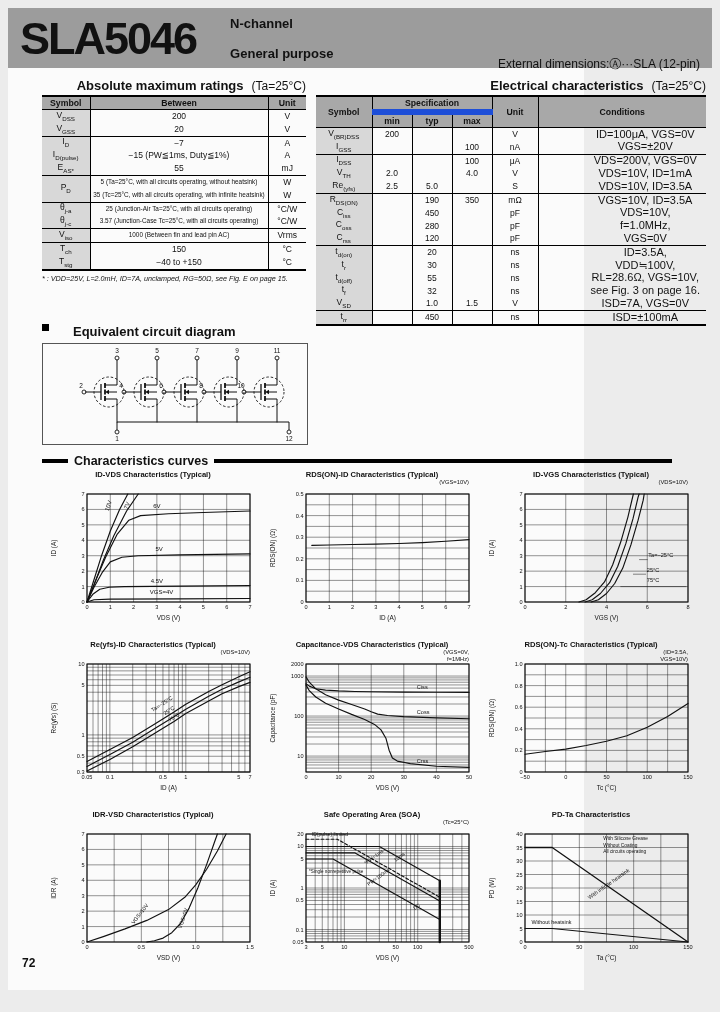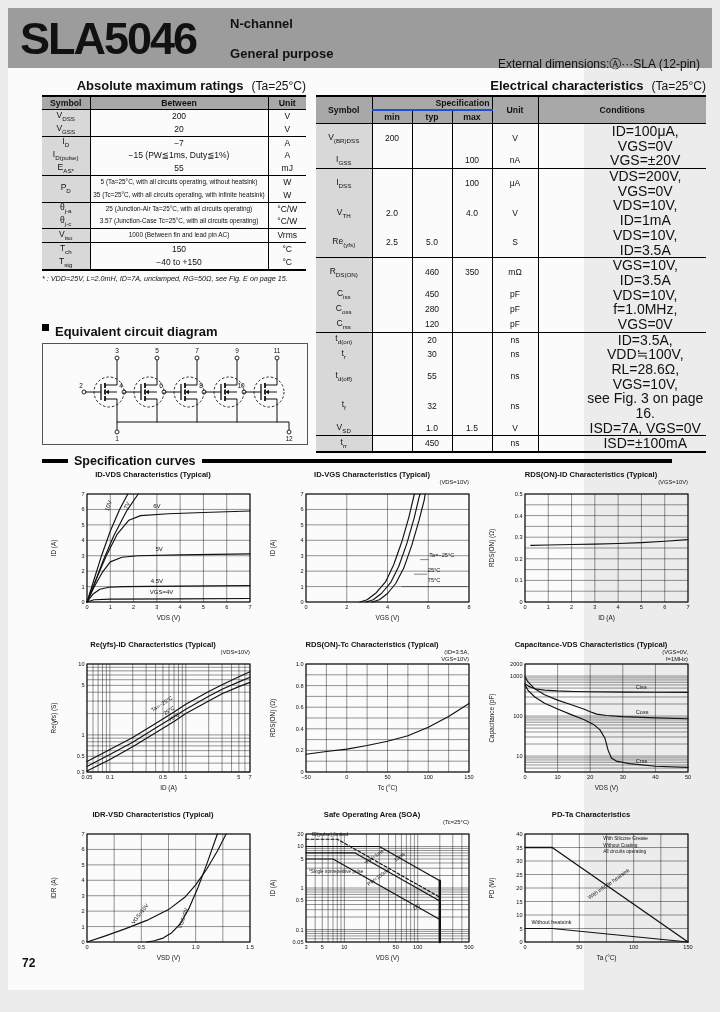--- a/index.html
+++ b/index.html
@@ -10,31 +10,31 @@
   .subtitles{margin-left:34px;font-weight:bold;font-size:13px;display:flex;flex-direction:column;gap:15px;}
   .dims{position:absolute;right:12px;top:48px;font-size:12px;font-weight:normal;}
   .tables{position:absolute;left:34px;top:70px;display:flex;gap:10px;}
   .amr-block{width:264px;}
   .ec-block{width:390px;}
   .tbl-title{display:flex;justify-content:flex-end;align-items:baseline;margin-bottom:2px;}
   .tbl-title .t{font-size:13px;font-weight:bold;}
   .temp{font-size:12px;padding-left:8px;}
   table.dtable{border-collapse:collapse;table-layout:fixed;width:100%;border-top:2px solid #000;border-bottom:2px solid #000;}
   .dtable th{background:#a8a8a8;font-weight:bold;border-bottom:1.5px solid #000;padding:1px 2px;font-size:8.7px;}
-  .dtable th.spec{border-bottom:2px solid #1d4ed8;text-align:right;}
+  .dtable th.spec{border-bottom:6px solid #1d4ed8;}
   .dtable td{padding:0 2px;height:12.8px;text-align:center;line-height:1.05;font-size:8.5px;}
   .dtable td.sym{background:#d8d8d8;}
   .dtable td.sm{font-size:6.4px;}
-  .dtable td.cond{font-size:14px;padding-left:48px;}
+  .dtable td.cond{font-size:11px;padding-left:48px;}
   .dtable sub, .dtable th sub{font-size:6.2px;}
   .dtable .bl{border-left:1px solid #000;}
   .dtable tbody{border-bottom:1.3px solid #000;}
   .footnote{font-size:7.2px;margin-top:3px;font-style:italic;}
   .circuit-sec{position:absolute;left:34px;top:316px;width:266px;}
-  .sec-title{font-size:13px;font-weight:bold;display:flex;gap:6px;}
+  .sec-title{font-size:13px;font-weight:bold;display:flex;gap:24px;}
   .sq{width:7px;height:7px;background:#000;display:inline-block;}
   .circuit-box{margin-top:4px;width:264px;height:100px;border:1px solid #555;background:#fbfbfb;}
   .curves-band{position:absolute;left:34px;top:446px;width:630px;display:flex;align-items:center;gap:6px;}
   .bar{background:#000;height:4px;display:inline-block;}
   .bar.s{width:26px;}
   .bar.l{flex:1;}
   .cc-label{font-size:12.5px;font-weight:bold;white-space:nowrap;}
   .charts{position:absolute;left:36px;top:460px;width:656px;display:grid;grid-template-columns:repeat(3,1fr);grid-auto-rows:170px;justify-items:center;}
   .chart svg{display:block;}
   .pagenum{position:absolute;left:14px;top:948px;font-size:12px;font-weight:bold;}
@@ -215,21 +215,21 @@
               <td class="bl">5.0</td>
               <td class="bl"></td>
               <td class="bl">S</td>
               <td class="bl cond">VDS=10V, ID=3.5A</td>
             </tr>
           </tbody>
           <tbody>
             <tr>
               <td class="sym">R<sub>DS(ON)</sub></td>
               <td class="bl"></td>
-              <td class="bl">460</td>
+              <td class="bl">190</td>
               <td class="bl">350</td>
               <td class="bl">mΩ</td>
               <td class="bl cond">VGS=10V, ID=3.5A</td>
             </tr>
             <tr>
               <td class="sym">C<sub>iss</sub></td>
               <td class="bl"></td>
               <td class="bl">450</td>
               <td class="bl"></td>
               <td class="bl">pF</td>
@@ -391,21 +391,21 @@
           <circle cx="201" cy="48" r="2" fill="none" stroke="#111" stroke-width="0.9"></circle>
           <text x="198" y="44" fill="#111" font-size="6.5" text-anchor="middle">10</text>
           <circle cx="234" cy="14" r="2" fill="none" stroke="#111" stroke-width="0.9"></circle>
           <text x="234" y="9" fill="#111" font-size="6.5" text-anchor="middle">11</text>
         </svg>
     </div>
   </div>
 
   <div class="curves-band">
     <span class="bar s"></span>
-    <span class="cc-label">Specification curves</span>
+    <span class="cc-label">Characteristics curves</span>
     <span class="bar l"></span>
   </div>
 
   <div class="charts">
       <div class="chart">
         <svg width="212" height="166" viewBox="0 0 212 166">
           <text x="106" y="9" fill="#111" font-size="7.6" text-anchor="middle" font-weight="bold">ID-VDS Characteristics (Typical)</text>
           <line x1="40" y1="26" x2="40" y2="134" stroke="#111" stroke-width="0.45"></line>
           <line x1="63.285714285714285" y1="26" x2="63.285714285714285" y2="134" stroke="#111" stroke-width="0.45"></line>
           <line x1="86.57142857142857" y1="26" x2="86.57142857142857" y2="134" stroke="#111" stroke-width="0.45"></line>
@@ -450,20 +450,63 @@
           <text x="63.285714285714285" y="38.34285714285714" fill="#111" font-size="6" text-anchor="middle" transform="rotate(-73 63.285714285714285 38.34285714285714)">10V</text>
           <text x="81.91428571428571" y="38.34285714285714" fill="#111" font-size="6" text-anchor="middle" transform="rotate(-67 81.91428571428571 38.34285714285714)">7V</text>
           <text x="109.85714285714285" y="39.8857142857143" fill="#111" font-size="6" text-anchor="middle">6V</text>
           <text x="112.1857142857143" y="83.08571428571429" fill="#111" font-size="6" text-anchor="middle">5V</text>
           <text x="109.85714285714285" y="114.71428571428572" fill="#111" font-size="6" text-anchor="middle">4.5V</text>
           <text x="114.51428571428572" y="126.28571428571429" fill="#111" font-size="6" text-anchor="middle">VGS=4V</text>
         </svg>
       </div>
       <div class="chart">
         <svg width="212" height="166" viewBox="0 0 212 166">
+          <text x="106" y="9" fill="#111" font-size="7.6" text-anchor="middle" font-weight="bold">RDS(ON)-ID Characteristics (Typical)</text>
+          <text x="203" y="16" fill="#111" font-size="5.8" text-anchor="end">(VGS=10V)</text>
+          <line x1="40" y1="26" x2="40" y2="134" stroke="#111" stroke-width="0.45"></line>
+          <line x1="63.285714285714285" y1="26" x2="63.285714285714285" y2="134" stroke="#111" stroke-width="0.45"></line>
+          <line x1="86.57142857142857" y1="26" x2="86.57142857142857" y2="134" stroke="#111" stroke-width="0.45"></line>
+          <line x1="109.85714285714285" y1="26" x2="109.85714285714285" y2="134" stroke="#111" stroke-width="0.45"></line>
+          <line x1="133.14285714285714" y1="26" x2="133.14285714285714" y2="134" stroke="#111" stroke-width="0.45"></line>
+          <line x1="156.42857142857144" y1="26" x2="156.42857142857144" y2="134" stroke="#111" stroke-width="0.45"></line>
+          <line x1="179.7142857142857" y1="26" x2="179.7142857142857" y2="134" stroke="#111" stroke-width="0.45"></line>
+          <line x1="203" y1="26" x2="203" y2="134" stroke="#111" stroke-width="0.45"></line>
+          <line x1="40" y1="134" x2="203" y2="134" stroke="#111" stroke-width="0.45"></line>
+          <line x1="40" y1="123.2" x2="203" y2="123.2" stroke="#111" stroke-width="0.45"></line>
+          <line x1="40" y1="112.4" x2="203" y2="112.4" stroke="#111" stroke-width="0.45"></line>
+          <line x1="40" y1="101.6" x2="203" y2="101.6" stroke="#111" stroke-width="0.45"></line>
+          <line x1="40" y1="90.8" x2="203" y2="90.8" stroke="#111" stroke-width="0.45"></line>
+          <line x1="40" y1="80" x2="203" y2="80" stroke="#111" stroke-width="0.45"></line>
+          <line x1="40" y1="69.2" x2="203" y2="69.2" stroke="#111" stroke-width="0.45"></line>
+          <line x1="40" y1="58.400000000000006" x2="203" y2="58.400000000000006" stroke="#111" stroke-width="0.45"></line>
+          <line x1="40" y1="47.599999999999994" x2="203" y2="47.599999999999994" stroke="#111" stroke-width="0.45"></line>
+          <line x1="40" y1="36.8" x2="203" y2="36.8" stroke="#111" stroke-width="0.45"></line>
+          <line x1="40" y1="26" x2="203" y2="26" stroke="#111" stroke-width="0.45"></line>
+          <rect x="40" y="26" width="163" height="108" fill="none" stroke="#111" stroke-width="1.1"></rect>
+          <text x="40" y="141" fill="#111" font-size="5.6" text-anchor="middle">0</text>
+          <text x="63.285714285714285" y="141" fill="#111" font-size="5.6" text-anchor="middle">1</text>
+          <text x="86.57142857142857" y="141" fill="#111" font-size="5.6" text-anchor="middle">2</text>
+          <text x="109.85714285714285" y="141" fill="#111" font-size="5.6" text-anchor="middle">3</text>
+          <text x="133.14285714285714" y="141" fill="#111" font-size="5.6" text-anchor="middle">4</text>
+          <text x="156.42857142857144" y="141" fill="#111" font-size="5.6" text-anchor="middle">5</text>
+          <text x="179.7142857142857" y="141" fill="#111" font-size="5.6" text-anchor="middle">6</text>
+          <text x="203" y="141" fill="#111" font-size="5.6" text-anchor="middle">7</text>
+          <text x="37.5" y="136" fill="#111" font-size="5.6" text-anchor="end">0</text>
+          <text x="37.5" y="114.4" fill="#111" font-size="5.6" text-anchor="end">0.1</text>
+          <text x="37.5" y="92.8" fill="#111" font-size="5.6" text-anchor="end">0.2</text>
+          <text x="37.5" y="71.2" fill="#111" font-size="5.6" text-anchor="end">0.3</text>
+          <text x="37.5" y="49.599999999999994" fill="#111" font-size="5.6" text-anchor="end">0.4</text>
+          <text x="37.5" y="28" fill="#111" font-size="5.6" text-anchor="end">0.5</text>
+          <text x="121.5" y="152" fill="#111" font-size="6.4" text-anchor="middle">ID (A)</text>
+          <text x="9" y="80" fill="#111" font-size="6.4" text-anchor="middle" transform="rotate(-90 9 80)">RDS(ON) (Ω)</text>
+          <path d="M45.8 77.4 L63.3 77.0 L86.6 76.5 L109.9 76.1 L133.1 75.5 L156.4 74.6 L179.7 73.3 L203.0 71.6" fill="none" stroke="#111" stroke-width="1.15" stroke-linejoin="round" stroke-linecap="round"></path>
+        </svg>
+      </div>
+      <div class="chart">
+        <svg width="212" height="166" viewBox="0 0 212 166">
           <text x="106" y="9" fill="#111" font-size="7.6" text-anchor="middle" font-weight="bold">ID-VGS Characteristics (Typical)</text>
           <text x="203" y="16" fill="#111" font-size="5.8" text-anchor="end">(VDS=10V)</text>
           <line x1="40" y1="26" x2="40" y2="134" stroke="#111" stroke-width="0.45"></line>
           <line x1="80.75" y1="26" x2="80.75" y2="134" stroke="#111" stroke-width="0.45"></line>
           <line x1="121.5" y1="26" x2="121.5" y2="134" stroke="#111" stroke-width="0.45"></line>
           <line x1="162.25" y1="26" x2="162.25" y2="134" stroke="#111" stroke-width="0.45"></line>
           <line x1="203" y1="26" x2="203" y2="134" stroke="#111" stroke-width="0.45"></line>
           <line x1="40" y1="134" x2="203" y2="134" stroke="#111" stroke-width="0.45"></line>
           <line x1="40" y1="118.57142857142857" x2="203" y2="118.57142857142857" stroke="#111" stroke-width="0.45"></line>
           <line x1="40" y1="103.14285714285714" x2="203" y2="103.14285714285714" stroke="#111" stroke-width="0.45"></line>
@@ -490,63 +533,20 @@
           <text x="9" y="80" fill="#111" font-size="6.4" text-anchor="middle" transform="rotate(-90 9 80)">ID (A)</text>
           <path d="M106.2 134.0 L113.4 131.7 L121.5 125.5 L129.7 115.5 L137.8 100.1 L145.9 76.9 L153.1 52.2 L158.2 32.2 L159.2 26.0" fill="none" stroke="#111" stroke-width="1.15" stroke-linejoin="round" stroke-linecap="round"></path>
           <path d="M100.1 134.0 L107.2 131.7 L115.4 125.5 L124.6 114.7 L132.7 98.5 L140.9 75.4 L148.0 50.7 L153.1 29.1 L154.1 26.0" fill="none" stroke="#111" stroke-width="1.15" stroke-linejoin="round" stroke-linecap="round"></path>
           <path d="M94.0 134.0 L101.1 131.7 L110.3 124.7 L119.5 113.9 L127.6 97.0 L135.8 73.8 L142.9 49.1 L148.0 27.5 L148.4 26.0" fill="none" stroke="#111" stroke-width="1.15" stroke-linejoin="round" stroke-linecap="round"></path>
           <path d="M154.5 91.6 L162.3 91.6" fill="none" stroke="#111" stroke-width="0.5" stroke-linejoin="round" stroke-linecap="round"></path>
           <path d="M148.4 106.2 L160.6 106.2" fill="none" stroke="#111" stroke-width="0.5" stroke-linejoin="round" stroke-linecap="round"></path>
           <path d="M135.8 118.6 L201.0 118.6" fill="none" stroke="#111" stroke-width="0.5" stroke-linejoin="round" stroke-linecap="round"></path>
           <text x="163.26875" y="89.25714285714287" fill="#111" font-size="5.6" text-anchor="start">Ta=−25°C</text>
           <text x="161.84250000000003" y="103.91428571428571" fill="#111" font-size="5.6" text-anchor="start">25°C</text>
           <text x="161.84250000000003" y="113.63428571428571" fill="#111" font-size="5.6" text-anchor="start">75°C</text>
-        </svg>
-      </div>
-      <div class="chart">
-        <svg width="212" height="166" viewBox="0 0 212 166">
-          <text x="106" y="9" fill="#111" font-size="7.6" text-anchor="middle" font-weight="bold">RDS(ON)-ID Characteristics (Typical)</text>
-          <text x="203" y="16" fill="#111" font-size="5.8" text-anchor="end">(VGS=10V)</text>
-          <line x1="40" y1="26" x2="40" y2="134" stroke="#111" stroke-width="0.45"></line>
-          <line x1="63.285714285714285" y1="26" x2="63.285714285714285" y2="134" stroke="#111" stroke-width="0.45"></line>
-          <line x1="86.57142857142857" y1="26" x2="86.57142857142857" y2="134" stroke="#111" stroke-width="0.45"></line>
-          <line x1="109.85714285714285" y1="26" x2="109.85714285714285" y2="134" stroke="#111" stroke-width="0.45"></line>
-          <line x1="133.14285714285714" y1="26" x2="133.14285714285714" y2="134" stroke="#111" stroke-width="0.45"></line>
-          <line x1="156.42857142857144" y1="26" x2="156.42857142857144" y2="134" stroke="#111" stroke-width="0.45"></line>
-          <line x1="179.7142857142857" y1="26" x2="179.7142857142857" y2="134" stroke="#111" stroke-width="0.45"></line>
-          <line x1="203" y1="26" x2="203" y2="134" stroke="#111" stroke-width="0.45"></line>
-          <line x1="40" y1="134" x2="203" y2="134" stroke="#111" stroke-width="0.45"></line>
-          <line x1="40" y1="123.2" x2="203" y2="123.2" stroke="#111" stroke-width="0.45"></line>
-          <line x1="40" y1="112.4" x2="203" y2="112.4" stroke="#111" stroke-width="0.45"></line>
-          <line x1="40" y1="101.6" x2="203" y2="101.6" stroke="#111" stroke-width="0.45"></line>
-          <line x1="40" y1="90.8" x2="203" y2="90.8" stroke="#111" stroke-width="0.45"></line>
-          <line x1="40" y1="80" x2="203" y2="80" stroke="#111" stroke-width="0.45"></line>
-          <line x1="40" y1="69.2" x2="203" y2="69.2" stroke="#111" stroke-width="0.45"></line>
-          <line x1="40" y1="58.400000000000006" x2="203" y2="58.400000000000006" stroke="#111" stroke-width="0.45"></line>
-          <line x1="40" y1="47.599999999999994" x2="203" y2="47.599999999999994" stroke="#111" stroke-width="0.45"></line>
-          <line x1="40" y1="36.8" x2="203" y2="36.8" stroke="#111" stroke-width="0.45"></line>
-          <line x1="40" y1="26" x2="203" y2="26" stroke="#111" stroke-width="0.45"></line>
-          <rect x="40" y="26" width="163" height="108" fill="none" stroke="#111" stroke-width="1.1"></rect>
-          <text x="40" y="141" fill="#111" font-size="5.6" text-anchor="middle">0</text>
-          <text x="63.285714285714285" y="141" fill="#111" font-size="5.6" text-anchor="middle">1</text>
-          <text x="86.57142857142857" y="141" fill="#111" font-size="5.6" text-anchor="middle">2</text>
-          <text x="109.85714285714285" y="141" fill="#111" font-size="5.6" text-anchor="middle">3</text>
-          <text x="133.14285714285714" y="141" fill="#111" font-size="5.6" text-anchor="middle">4</text>
-          <text x="156.42857142857144" y="141" fill="#111" font-size="5.6" text-anchor="middle">5</text>
-          <text x="179.7142857142857" y="141" fill="#111" font-size="5.6" text-anchor="middle">6</text>
-          <text x="203" y="141" fill="#111" font-size="5.6" text-anchor="middle">7</text>
-          <text x="37.5" y="136" fill="#111" font-size="5.6" text-anchor="end">0</text>
-          <text x="37.5" y="114.4" fill="#111" font-size="5.6" text-anchor="end">0.1</text>
-          <text x="37.5" y="92.8" fill="#111" font-size="5.6" text-anchor="end">0.2</text>
-          <text x="37.5" y="71.2" fill="#111" font-size="5.6" text-anchor="end">0.3</text>
-          <text x="37.5" y="49.599999999999994" fill="#111" font-size="5.6" text-anchor="end">0.4</text>
-          <text x="37.5" y="28" fill="#111" font-size="5.6" text-anchor="end">0.5</text>
-          <text x="121.5" y="152" fill="#111" font-size="6.4" text-anchor="middle">ID (A)</text>
-          <text x="9" y="80" fill="#111" font-size="6.4" text-anchor="middle" transform="rotate(-90 9 80)">RDS(ON) (Ω)</text>
-          <path d="M45.8 77.4 L63.3 77.0 L86.6 76.5 L109.9 76.1 L133.1 75.5 L156.4 74.6 L179.7 73.3 L203.0 71.6" fill="none" stroke="#111" stroke-width="1.15" stroke-linejoin="round" stroke-linecap="round"></path>
         </svg>
       </div>
       <div class="chart">
         <svg width="212" height="166" viewBox="0 0 212 166">
           <text x="106" y="9" fill="#111" font-size="7.6" text-anchor="middle" font-weight="bold">Re(yfs)-ID Characteristics (Typical)</text>
           <text x="203" y="16" fill="#111" font-size="5.8" text-anchor="end">(VDS=10V)</text>
           <line x1="40" y1="26" x2="40" y2="134" stroke="#111" stroke-width="0.45"></line>
           <line x1="46.013873772299895" y1="26" x2="46.013873772299895" y2="134" stroke="#111" stroke-width="0.45"></line>
           <line x1="51.09853159717257" y1="26" x2="51.09853159717257" y2="134" stroke="#111" stroke-width="0.45"></line>
           <line x1="55.50306254789732" y1="26" x2="55.50306254789732" y2="134" stroke="#111" stroke-width="0.45"></line>
@@ -598,62 +598,20 @@
           <text x="37.5" y="49.348541131372315" fill="#111" font-size="5.6" text-anchor="end">5</text>
           <text x="37.5" y="28" fill="#111" font-size="5.6" text-anchor="end">10</text>
           <text x="121.5" y="152" fill="#111" font-size="6.4" text-anchor="middle">ID (A)</text>
           <text x="9" y="80" fill="#111" font-size="6.4" text-anchor="middle" transform="rotate(-90 9 80)">Re(yfs) (S)</text>
           <path d="M40.0 123.6 L62.9 111.6 L85.7 99.5 L108.6 85.5 L127.0 74.1 L138.8 66.3 L161.7 53.5 L175.1 46.7 L191.9 38.8 L203.0 33.7" fill="none" stroke="#111" stroke-width="1.15" stroke-linejoin="round" stroke-linecap="round"></path>
           <path d="M40.0 128.4 L62.9 116.5 L85.7 104.2 L108.6 90.0 L127.0 78.8 L138.8 71.3 L161.7 58.3 L175.1 51.3 L191.9 43.9 L203.0 39.3" fill="none" stroke="#111" stroke-width="1.15" stroke-linejoin="round" stroke-linecap="round"></path>
           <path d="M40.0 133.0 L62.9 121.5 L85.7 108.8 L108.6 94.8 L127.0 83.4 L138.8 75.6 L161.7 63.1 L175.1 55.8 L191.9 48.6 L203.0 44.4" fill="none" stroke="#111" stroke-width="1.15" stroke-linejoin="round" stroke-linecap="round"></path>
           <text x="115.95073420141371" y="67.48910648005709" fill="#111" font-size="5.4" text-anchor="middle" transform="rotate(-33 115.95073420141371 67.48910648005709)">Ta=−25°C</text>
           <text x="123.0461797798188" y="74.06706797609269" fill="#111" font-size="5.4" text-anchor="middle" transform="rotate(-33 123.0461797798188 74.06706797609269)">25°C</text>
           <text x="127.9784817460135" y="80.57526854893948" fill="#111" font-size="5.4" text-anchor="middle" transform="rotate(-33 127.9784817460135 80.57526854893948)">75°C</text>
-        </svg>
-      </div>
-      <div class="chart">
-        <svg width="212" height="166" viewBox="0 0 212 166">
-          <text x="106" y="9" fill="#111" font-size="7.6" text-anchor="middle" font-weight="bold">RDS(ON)-Tc Characteristics (Typical)</text>
-          <text x="203" y="16" fill="#111" font-size="5.8" text-anchor="end">(ID=3.5A,</text>
-          <text x="203" y="22.5" fill="#111" font-size="5.8" text-anchor="end">VGS=10V)</text>
-          <line x1="40" y1="26" x2="40" y2="134" stroke="#111" stroke-width="0.45"></line>
-          <line x1="60.375" y1="26" x2="60.375" y2="134" stroke="#111" stroke-width="0.45"></line>
-          <line x1="80.75" y1="26" x2="80.75" y2="134" stroke="#111" stroke-width="0.45"></line>
-          <line x1="101.125" y1="26" x2="101.125" y2="134" stroke="#111" stroke-width="0.45"></line>
-          <line x1="121.5" y1="26" x2="121.5" y2="134" stroke="#111" stroke-width="0.45"></line>
-          <line x1="141.875" y1="26" x2="141.875" y2="134" stroke="#111" stroke-width="0.45"></line>
-          <line x1="162.25" y1="26" x2="162.25" y2="134" stroke="#111" stroke-width="0.45"></line>
-          <line x1="182.625" y1="26" x2="182.625" y2="134" stroke="#111" stroke-width="0.45"></line>
-          <line x1="203" y1="26" x2="203" y2="134" stroke="#111" stroke-width="0.45"></line>
-          <line x1="40" y1="134" x2="203" y2="134" stroke="#111" stroke-width="0.45"></line>
-          <line x1="40" y1="123.2" x2="203" y2="123.2" stroke="#111" stroke-width="0.45"></line>
-          <line x1="40" y1="112.4" x2="203" y2="112.4" stroke="#111" stroke-width="0.45"></line>
-          <line x1="40" y1="101.6" x2="203" y2="101.6" stroke="#111" stroke-width="0.45"></line>
-          <line x1="40" y1="90.8" x2="203" y2="90.8" stroke="#111" stroke-width="0.45"></line>
-          <line x1="40" y1="80" x2="203" y2="80" stroke="#111" stroke-width="0.45"></line>
-          <line x1="40" y1="69.2" x2="203" y2="69.2" stroke="#111" stroke-width="0.45"></line>
-          <line x1="40" y1="58.400000000000006" x2="203" y2="58.400000000000006" stroke="#111" stroke-width="0.45"></line>
-          <line x1="40" y1="47.599999999999994" x2="203" y2="47.599999999999994" stroke="#111" stroke-width="0.45"></line>
-          <line x1="40" y1="36.8" x2="203" y2="36.8" stroke="#111" stroke-width="0.45"></line>
-          <line x1="40" y1="26" x2="203" y2="26" stroke="#111" stroke-width="0.45"></line>
-          <rect x="40" y="26" width="163" height="108" fill="none" stroke="#111" stroke-width="1.1"></rect>
-          <text x="40" y="141" fill="#111" font-size="5.6" text-anchor="middle">−50</text>
-          <text x="80.75" y="141" fill="#111" font-size="5.6" text-anchor="middle">0</text>
-          <text x="121.5" y="141" fill="#111" font-size="5.6" text-anchor="middle">50</text>
-          <text x="162.25" y="141" fill="#111" font-size="5.6" text-anchor="middle">100</text>
-          <text x="203" y="141" fill="#111" font-size="5.6" text-anchor="middle">150</text>
-          <text x="37.5" y="136" fill="#111" font-size="5.6" text-anchor="end">0</text>
-          <text x="37.5" y="114.4" fill="#111" font-size="5.6" text-anchor="end">0.2</text>
-          <text x="37.5" y="92.8" fill="#111" font-size="5.6" text-anchor="end">0.4</text>
-          <text x="37.5" y="71.2" fill="#111" font-size="5.6" text-anchor="end">0.6</text>
-          <text x="37.5" y="49.599999999999994" fill="#111" font-size="5.6" text-anchor="end">0.8</text>
-          <text x="37.5" y="28" fill="#111" font-size="5.6" text-anchor="end">1.0</text>
-          <text x="121.5" y="152" fill="#111" font-size="6.4" text-anchor="middle">Tc (°C)</text>
-          <text x="9" y="80" fill="#111" font-size="6.4" text-anchor="middle" transform="rotate(-90 9 80)">RDS(ON) (Ω)</text>
-          <path d="M40.0 116.2 L60.4 113.5 L80.8 111.1 L101.1 107.5 L121.5 103.2 L141.9 97.8 L162.3 89.2 L182.6 78.4 L203.0 65.4" fill="none" stroke="#111" stroke-width="1.15" stroke-linejoin="round" stroke-linecap="round"></path>
         </svg>
       </div>
       <div class="chart">
         <svg width="212" height="166" viewBox="0 0 212 166">
           <text x="106" y="9" fill="#111" font-size="7.6" text-anchor="middle" font-weight="bold">Capacitance-VDS Characteristics (Typical)</text>
           <text x="203" y="16" fill="#111" font-size="5.8" text-anchor="end">(VGS=0V,</text>
           <text x="203" y="22.5" fill="#111" font-size="5.8" text-anchor="end">f=1MHz)</text>
           <line x1="40" y1="26" x2="40" y2="134" stroke="#111" stroke-width="0.45"></line>
           <line x1="72.6" y1="26" x2="72.6" y2="134" stroke="#111" stroke-width="0.45"></line>
           <line x1="105.2" y1="26" x2="105.2" y2="134" stroke="#111" stroke-width="0.45"></line>
@@ -698,20 +656,62 @@
           <text x="37.5" y="40.04579505495771" fill="#111" font-size="5.6" text-anchor="end">1000</text>
           <text x="37.5" y="28" fill="#111" font-size="5.6" text-anchor="end">2000</text>
           <text x="121.5" y="152" fill="#111" font-size="6.4" text-anchor="middle">VDS (V)</text>
           <text x="9" y="80" fill="#111" font-size="6.4" text-anchor="middle" transform="rotate(-90 9 80)">Capacitance (pF)</text>
           <path d="M40.0 45.8 L43.3 48.1 L49.8 50.8 L59.6 52.1 L72.6 52.9 L88.9 53.5 L105.2 53.8 L137.8 54.1 L170.4 54.3 L203.0 54.4" fill="none" stroke="#111" stroke-width="1.15" stroke-linejoin="round" stroke-linecap="round"></path>
           <path d="M40.0 38.9 L43.3 44.2 L49.8 50.8 L59.6 56.8 L72.6 62.1 L85.6 66.5 L98.7 71.0 L105.2 73.8 L111.7 76.1 L121.5 77.5 L137.8 78.6 L170.4 79.9 L203.0 80.7" fill="none" stroke="#111" stroke-width="1.15" stroke-linejoin="round" stroke-linecap="round"></path>
           <path d="M40.0 46.9 L43.3 52.7 L49.8 59.0 L59.6 65.2 L72.6 71.0 L85.6 76.4 L98.7 81.5 L108.5 86.4 L115.0 91.9 L119.9 100.2 L123.1 112.2 L126.4 119.9 L131.3 123.1 L144.3 125.6 L170.4 128.2 L203.0 129.4" fill="none" stroke="#111" stroke-width="1.15" stroke-linejoin="round" stroke-linecap="round"></path>
           <text x="150.84" y="51.166886169734525" fill="#111" font-size="5.6" text-anchor="start">Ciss</text>
           <text x="150.84" y="75.63221990548753" fill="#111" font-size="5.6" text-anchor="start">Coss</text>
           <text x="150.84" y="124.77852533786256" fill="#111" font-size="5.6" text-anchor="start">Crss</text>
+        </svg>
+      </div>
+      <div class="chart">
+        <svg width="212" height="166" viewBox="0 0 212 166">
+          <text x="106" y="9" fill="#111" font-size="7.6" text-anchor="middle" font-weight="bold">RDS(ON)-Tc Characteristics (Typical)</text>
+          <text x="203" y="16" fill="#111" font-size="5.8" text-anchor="end">(ID=3.5A,</text>
+          <text x="203" y="22.5" fill="#111" font-size="5.8" text-anchor="end">VGS=10V)</text>
+          <line x1="40" y1="26" x2="40" y2="134" stroke="#111" stroke-width="0.45"></line>
+          <line x1="60.375" y1="26" x2="60.375" y2="134" stroke="#111" stroke-width="0.45"></line>
+          <line x1="80.75" y1="26" x2="80.75" y2="134" stroke="#111" stroke-width="0.45"></line>
+          <line x1="101.125" y1="26" x2="101.125" y2="134" stroke="#111" stroke-width="0.45"></line>
+          <line x1="121.5" y1="26" x2="121.5" y2="134" stroke="#111" stroke-width="0.45"></line>
+          <line x1="141.875" y1="26" x2="141.875" y2="134" stroke="#111" stroke-width="0.45"></line>
+          <line x1="162.25" y1="26" x2="162.25" y2="134" stroke="#111" stroke-width="0.45"></line>
+          <line x1="182.625" y1="26" x2="182.625" y2="134" stroke="#111" stroke-width="0.45"></line>
+          <line x1="203" y1="26" x2="203" y2="134" stroke="#111" stroke-width="0.45"></line>
+          <line x1="40" y1="134" x2="203" y2="134" stroke="#111" stroke-width="0.45"></line>
+          <line x1="40" y1="123.2" x2="203" y2="123.2" stroke="#111" stroke-width="0.45"></line>
+          <line x1="40" y1="112.4" x2="203" y2="112.4" stroke="#111" stroke-width="0.45"></line>
+          <line x1="40" y1="101.6" x2="203" y2="101.6" stroke="#111" stroke-width="0.45"></line>
+          <line x1="40" y1="90.8" x2="203" y2="90.8" stroke="#111" stroke-width="0.45"></line>
+          <line x1="40" y1="80" x2="203" y2="80" stroke="#111" stroke-width="0.45"></line>
+          <line x1="40" y1="69.2" x2="203" y2="69.2" stroke="#111" stroke-width="0.45"></line>
+          <line x1="40" y1="58.400000000000006" x2="203" y2="58.400000000000006" stroke="#111" stroke-width="0.45"></line>
+          <line x1="40" y1="47.599999999999994" x2="203" y2="47.599999999999994" stroke="#111" stroke-width="0.45"></line>
+          <line x1="40" y1="36.8" x2="203" y2="36.8" stroke="#111" stroke-width="0.45"></line>
+          <line x1="40" y1="26" x2="203" y2="26" stroke="#111" stroke-width="0.45"></line>
+          <rect x="40" y="26" width="163" height="108" fill="none" stroke="#111" stroke-width="1.1"></rect>
+          <text x="40" y="141" fill="#111" font-size="5.6" text-anchor="middle">−50</text>
+          <text x="80.75" y="141" fill="#111" font-size="5.6" text-anchor="middle">0</text>
+          <text x="121.5" y="141" fill="#111" font-size="5.6" text-anchor="middle">50</text>
+          <text x="162.25" y="141" fill="#111" font-size="5.6" text-anchor="middle">100</text>
+          <text x="203" y="141" fill="#111" font-size="5.6" text-anchor="middle">150</text>
+          <text x="37.5" y="136" fill="#111" font-size="5.6" text-anchor="end">0</text>
+          <text x="37.5" y="114.4" fill="#111" font-size="5.6" text-anchor="end">0.2</text>
+          <text x="37.5" y="92.8" fill="#111" font-size="5.6" text-anchor="end">0.4</text>
+          <text x="37.5" y="71.2" fill="#111" font-size="5.6" text-anchor="end">0.6</text>
+          <text x="37.5" y="49.599999999999994" fill="#111" font-size="5.6" text-anchor="end">0.8</text>
+          <text x="37.5" y="28" fill="#111" font-size="5.6" text-anchor="end">1.0</text>
+          <text x="121.5" y="152" fill="#111" font-size="6.4" text-anchor="middle">Tc (°C)</text>
+          <text x="9" y="80" fill="#111" font-size="6.4" text-anchor="middle" transform="rotate(-90 9 80)">RDS(ON) (Ω)</text>
+          <path d="M40.0 116.2 L60.4 113.5 L80.8 111.1 L101.1 107.5 L121.5 103.2 L141.9 97.8 L162.3 89.2 L182.6 78.4 L203.0 65.4" fill="none" stroke="#111" stroke-width="1.15" stroke-linejoin="round" stroke-linecap="round"></path>
         </svg>
       </div>
       <div class="chart">
         <svg width="212" height="166" viewBox="0 0 212 166">
           <text x="106" y="9" fill="#111" font-size="7.6" text-anchor="middle" font-weight="bold">IDR-VSD Characteristics (Typical)</text>
           <line x1="40" y1="26" x2="40" y2="134" stroke="#111" stroke-width="0.45"></line>
           <line x1="67.16666666666666" y1="26" x2="67.16666666666666" y2="134" stroke="#111" stroke-width="0.45"></line>
           <line x1="94.33333333333333" y1="26" x2="94.33333333333333" y2="134" stroke="#111" stroke-width="0.45"></line>
           <line x1="121.5" y1="26" x2="121.5" y2="134" stroke="#111" stroke-width="0.45"></line>
           <line x1="148.66666666666666" y1="26" x2="148.66666666666666" y2="134" stroke="#111" stroke-width="0.45"></line>

